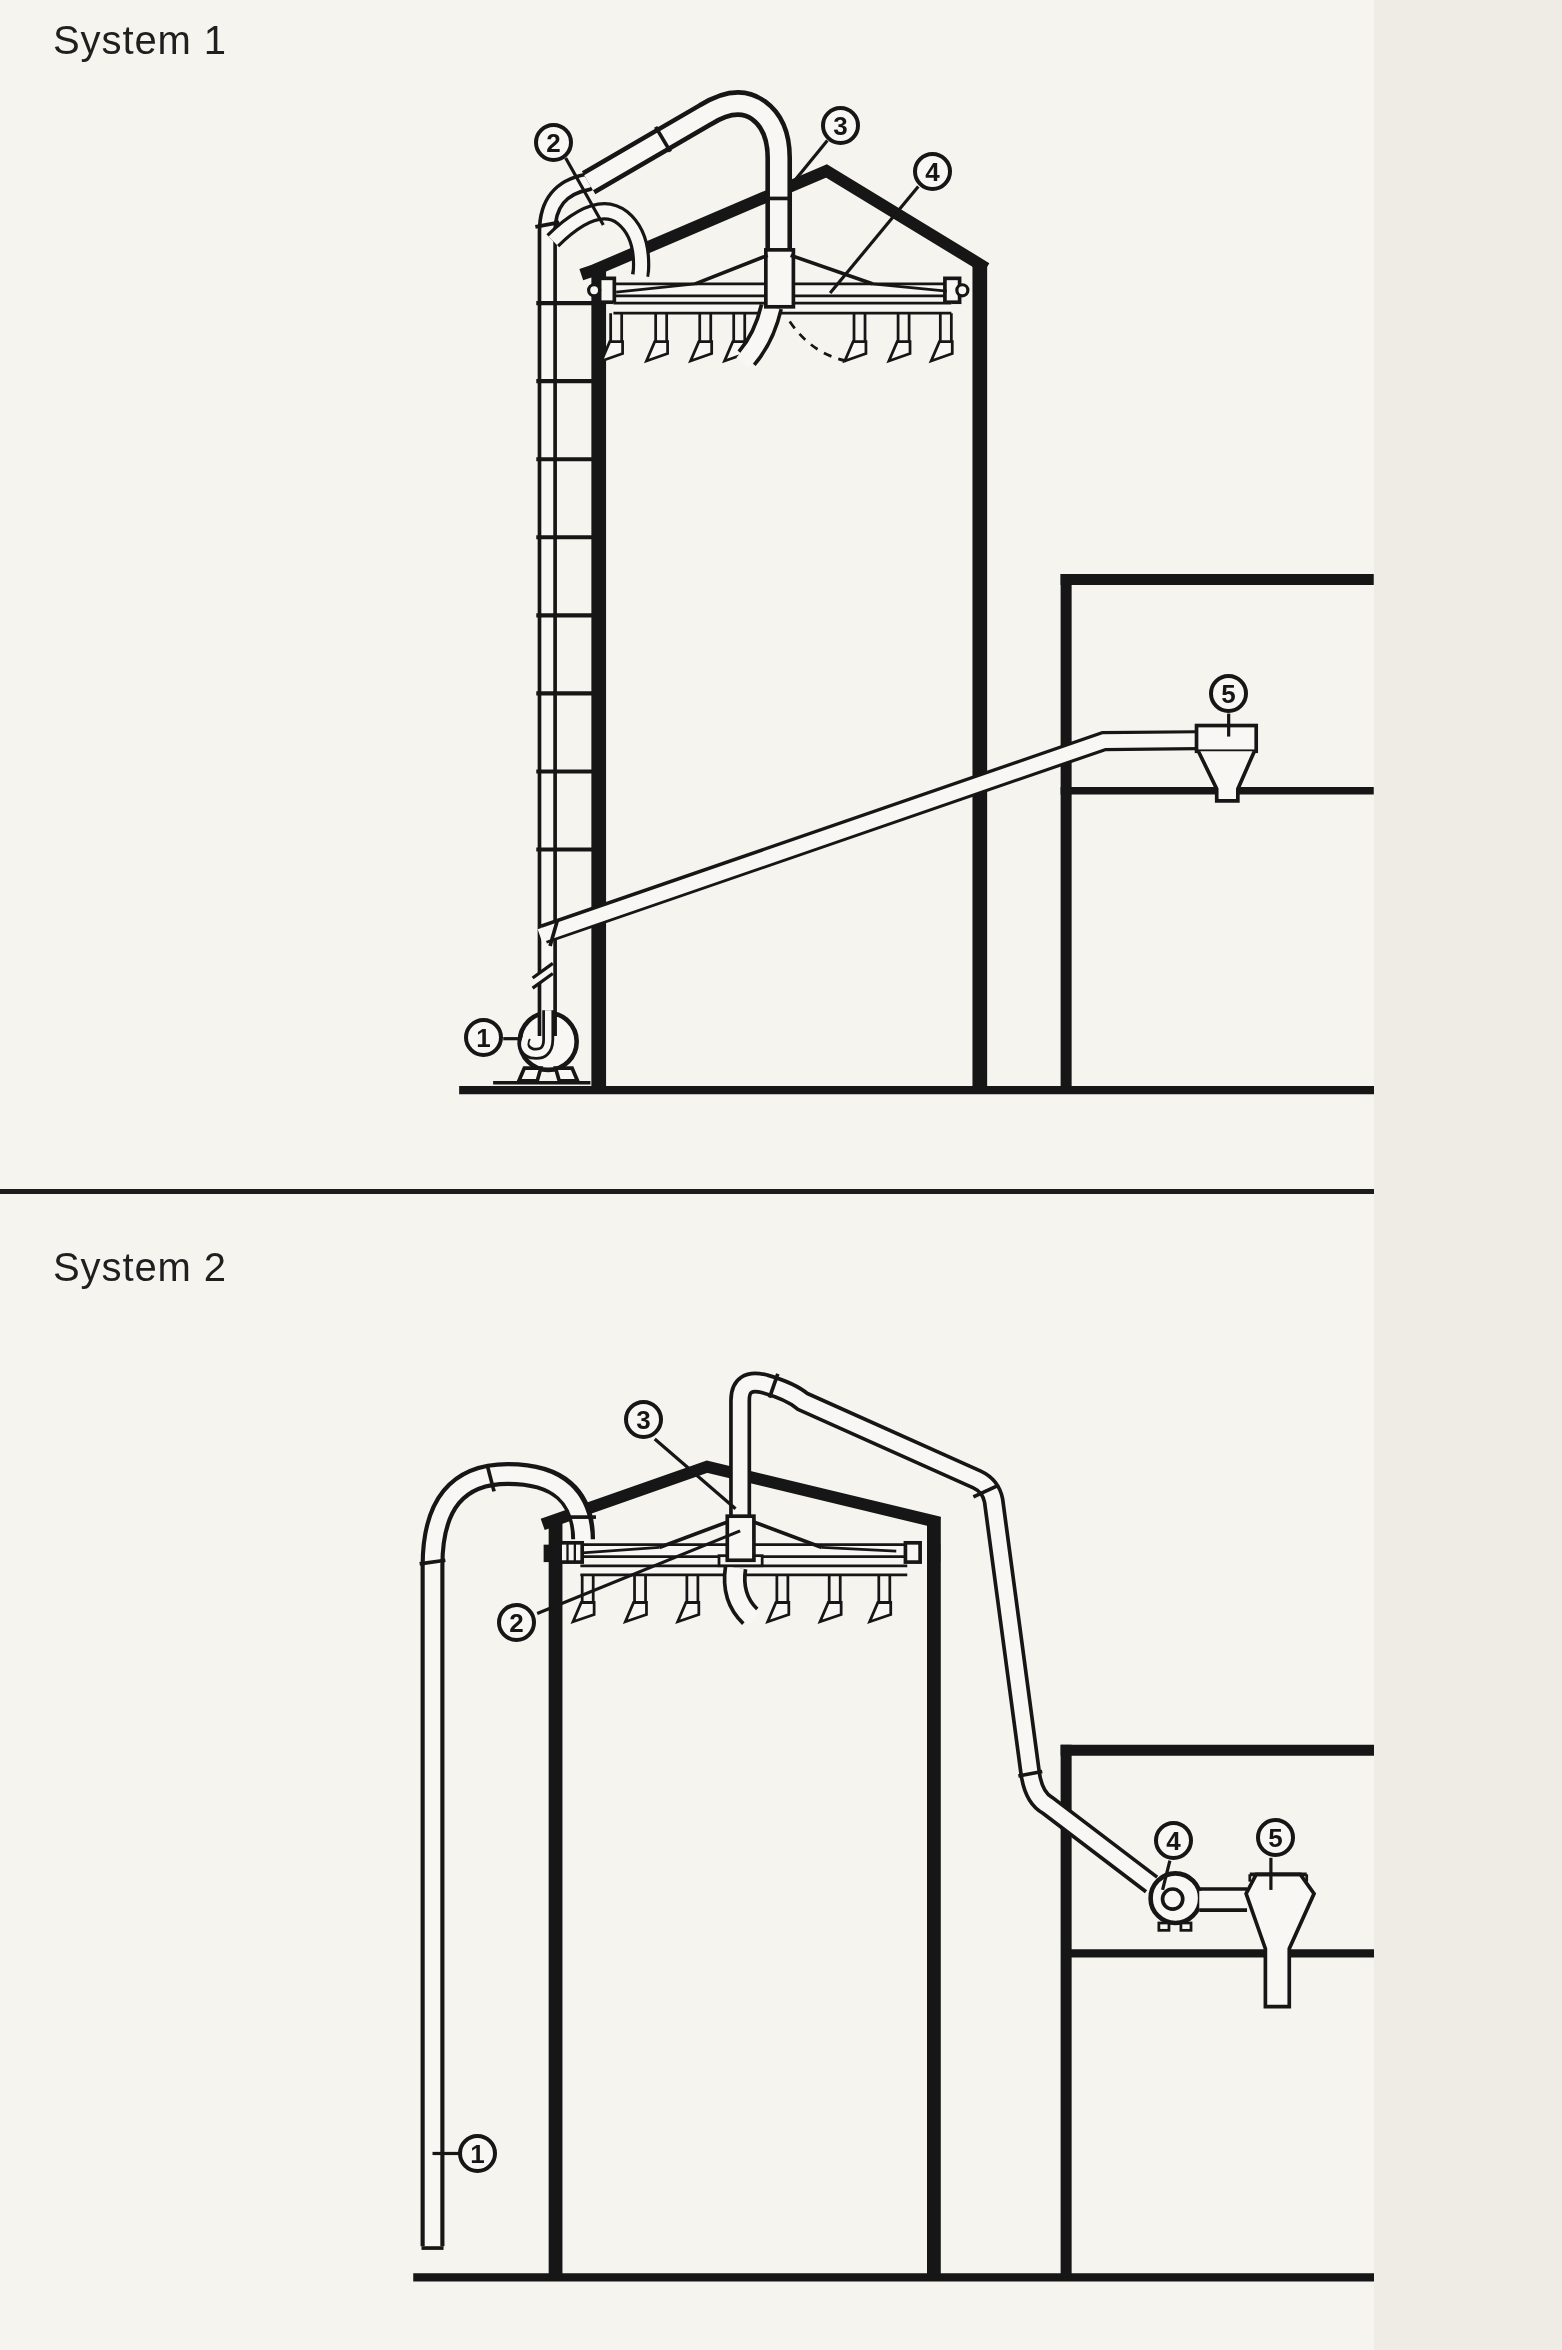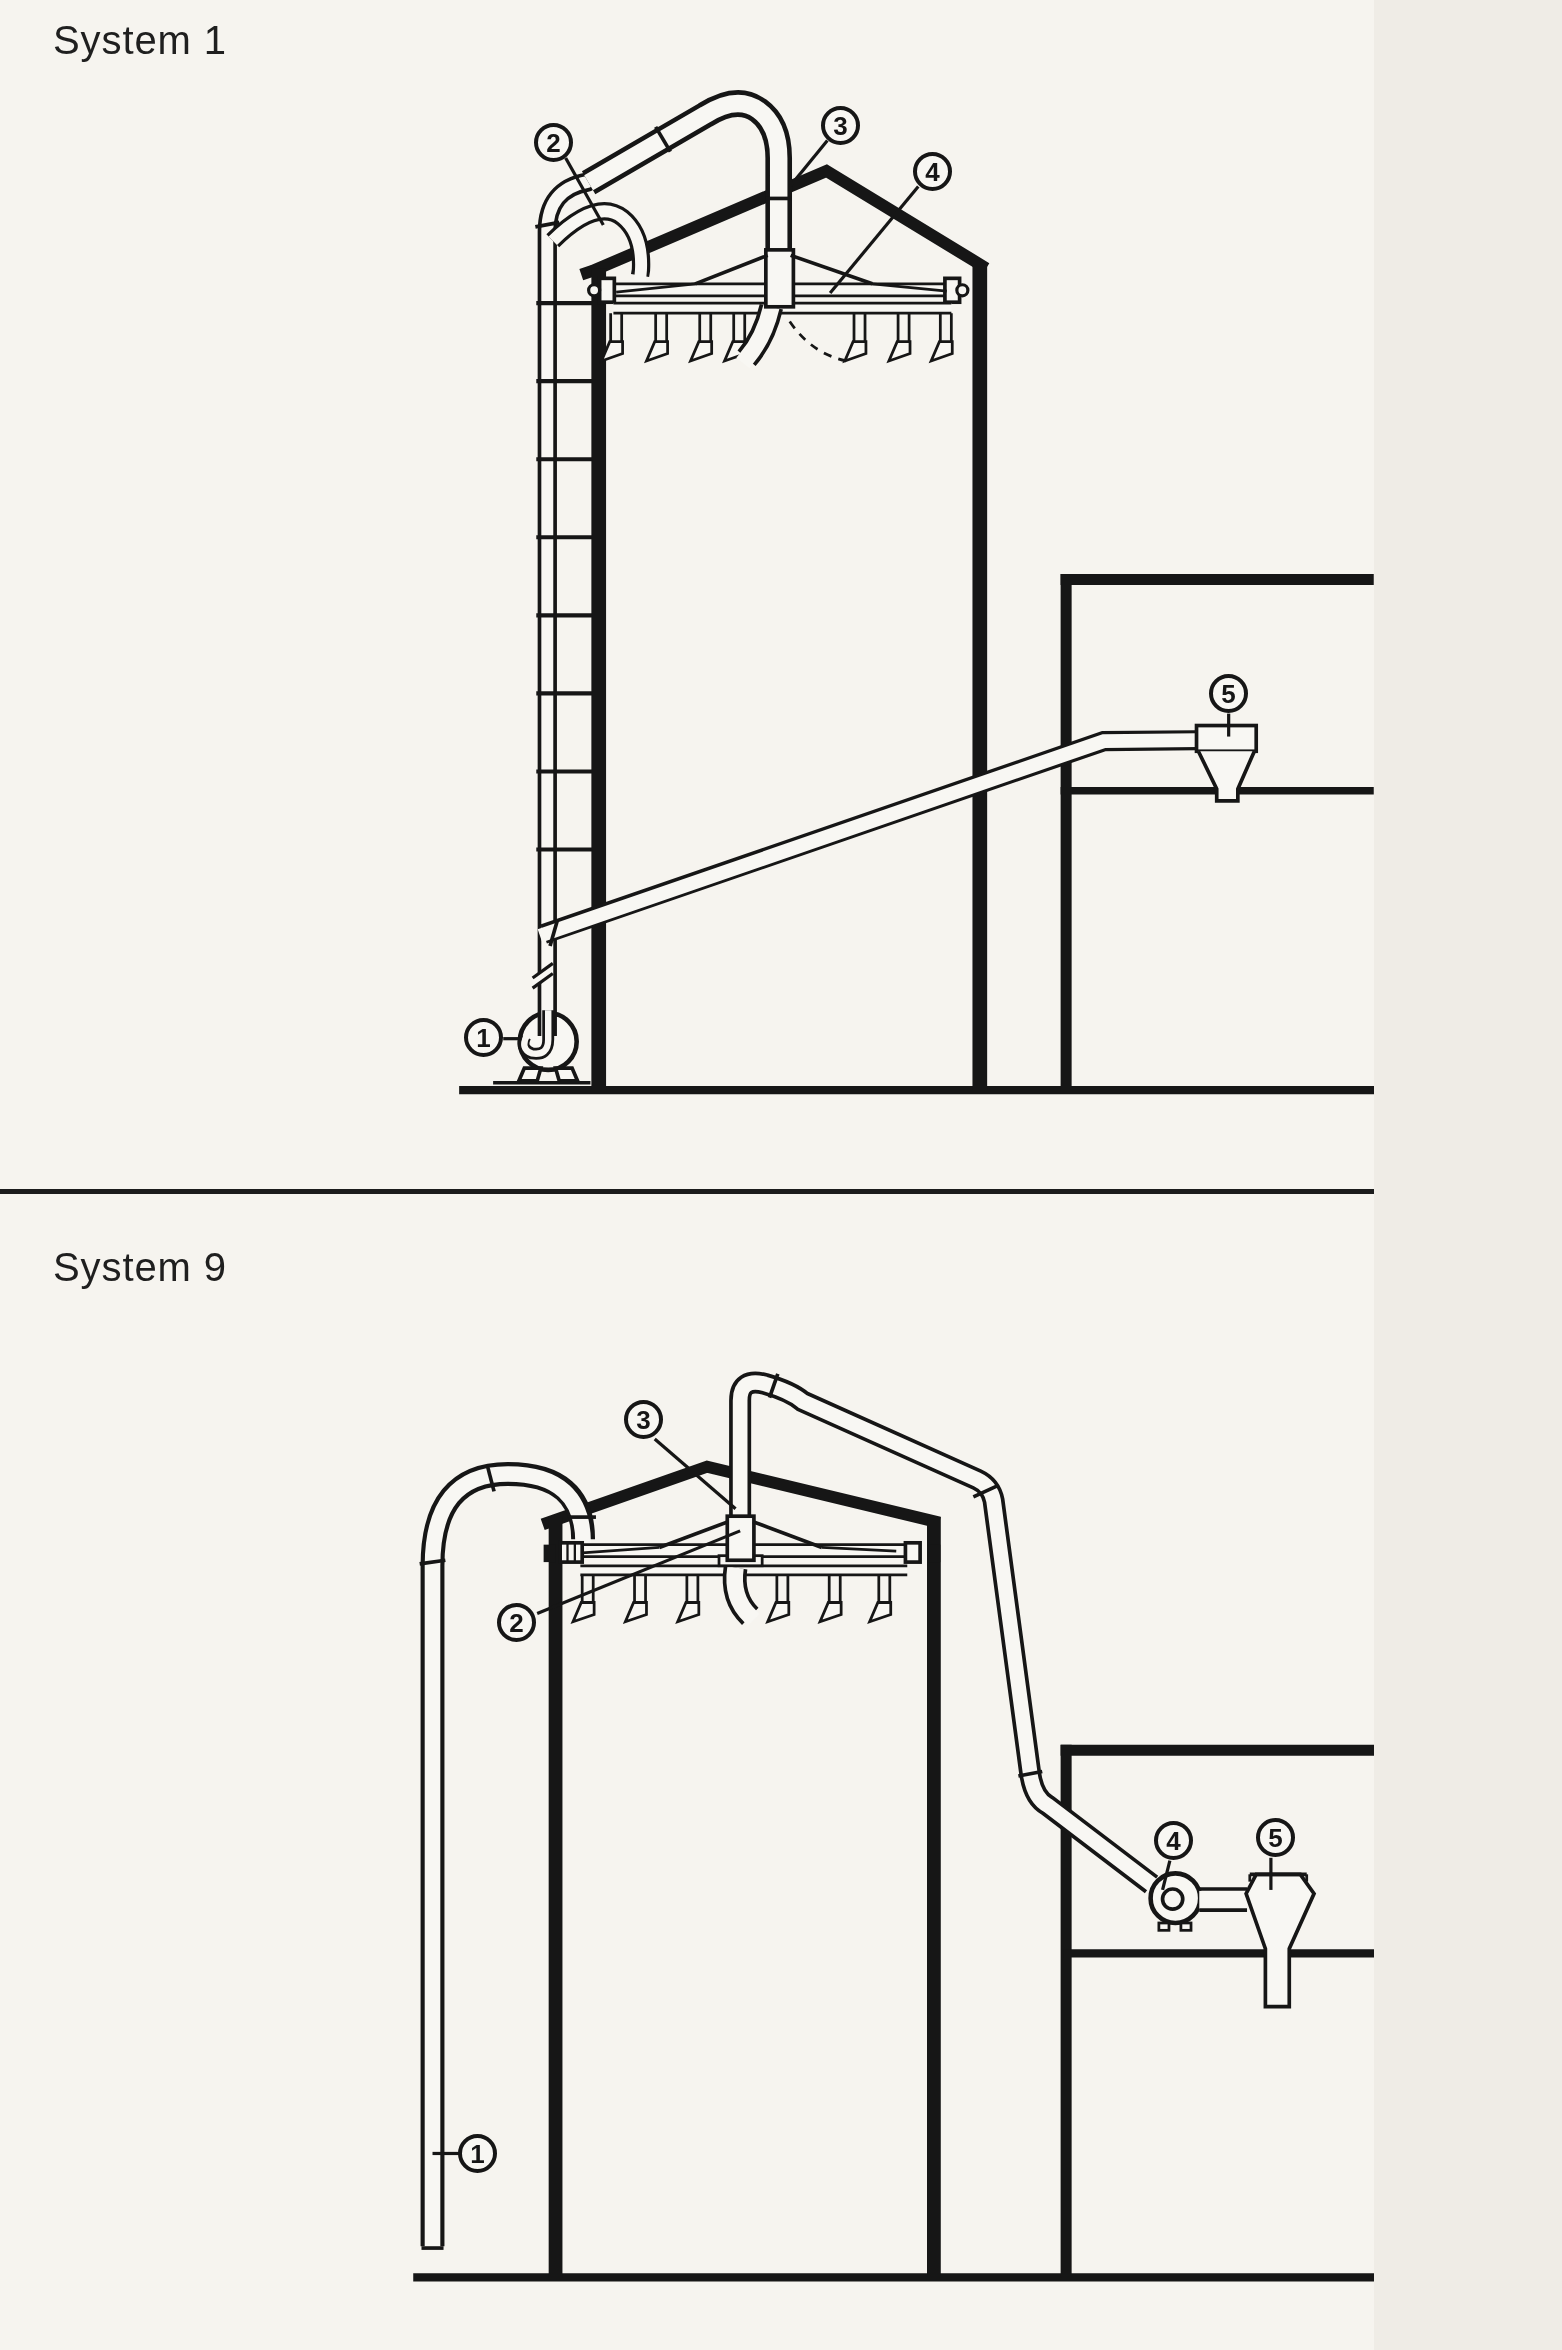--- a/index.html
+++ b/index.html
@@ -261,21 +261,21 @@
       <line x1="713" y1="1567" x2="801" y2="1643"></line>
       <line x1="1274" y1="2026" x2="1266" y2="2058"></line>
       <line x1="1384" y1="2023" x2="1384" y2="2058"></line>
     </g>
   </g>
 </svg>
 
 <div class="divider"></div>
 
 <div class="sys-label" style="left:53px;top:18.4px;">System 1</div>
-<div class="sys-label" style="left:53px;top:1245px;">System 9</div>
+<div class="sys-label" style="left:53px;top:1245px;">System 2</div>
 
 <div class="callout" style="left:464px;top:1018px;">
       <span>1</span>
     </div>
 <div class="callout" style="left:534px;top:123px;">
       <span>2</span>
     </div>
 <div class="callout" style="left:821px;top:106px;">
       <span>3</span>
     </div>

